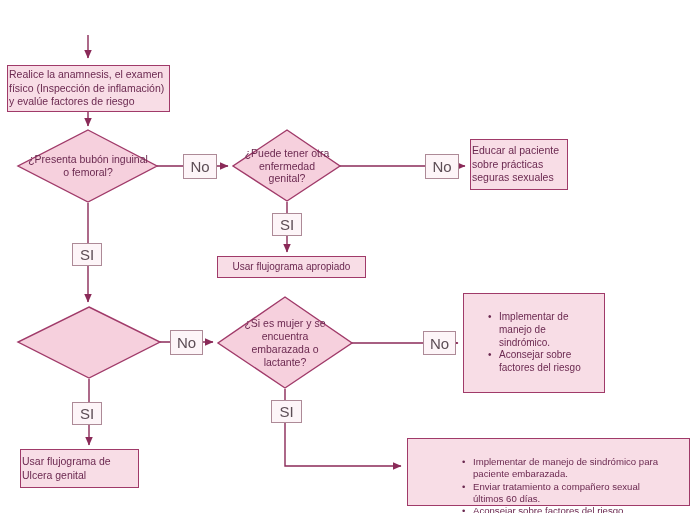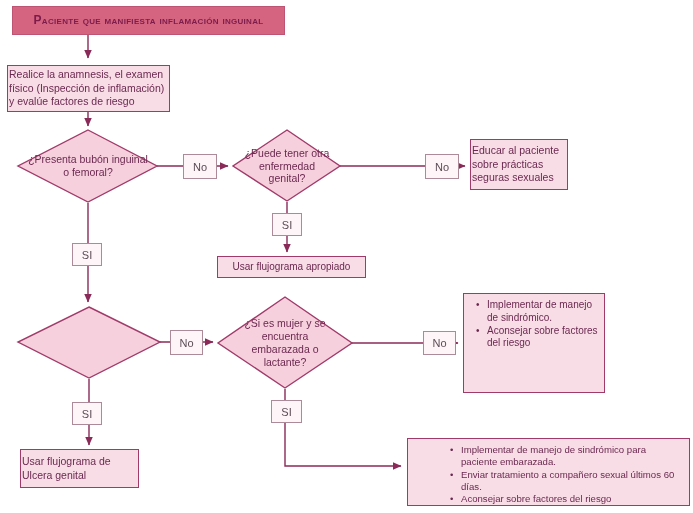--- a/index.html
+++ b/index.html
@@ -20,24 +20,24 @@
     background:#d56480;border:1px solid #bf5372;color:#7c1c4b;
     font-variant:small-caps;font-weight:bold;font-size:12px;letter-spacing:.3px;
     display:flex;align-items:center;justify-content:center;text-align:center;
   }
   .dlabel{
     position:absolute;display:flex;align-items:center;justify-content:center;
     text-align:center;font-size:10.5px;line-height:1.22;color:#6b2950;
   }
   .tag{
     position:absolute;box-sizing:border-box;background:#fdf5f8;border:1px solid #ad8a97;
-    color:#5c4d55;font-size:11px;display:flex;align-items:center;justify-content:center;
+    color:#5c4d55;font-size:15px;display:flex;align-items:center;justify-content:center;
   }
   .bullets{background:#f8dde6;border:1.4px solid #a03a69;padding:5px 6px;display:block;}
-  .bullets ul{margin:0;padding:0 0 0 6px;list-style:none;}
+  .bullets ul{margin:12px;padding:0 0 0 6px;list-style:none;}
   .bullets li{position:relative;padding-left:11px;}
   .bullets li::before{content:"\2022";position:absolute;left:0;top:0;}
   .fz10 {font-size:10px;}
   .fz95 {font-size:9.6px;padding-left:36px;}
   .nowrap{white-space:nowrap;justify-content:center;}
 </style>
 </head>
 <body>
 
 <div class="canvas">
@@ -58,21 +58,20 @@
     <path class="conn" d="M352,343 H458" marker-end="url(#arrow)"></path>
     <path class="conn" d="M285,389 V466 H401" marker-end="url(#arrow)"></path>
     <path class="conn" d="M89,379 V445" marker-end="url(#arrow)"></path>
 
     <polygon class="diamond" points="88,130 157,166 88,202 18,166"></polygon>
     <polygon class="diamond" points="287,130 340,166 287,201 233,166"></polygon>
     <polygon class="diamond" points="89,307 160,342 89,378 18,342"></polygon>
     <polygon class="diamond" points="285,297 352,343 285,388 218,343"></polygon>
   </svg>
 
-  <div class="node header-node" style="left:12px;top:6px;width:273px;height:29px;">Paciente que manifiesta inflamación inguinal</div>
 
   <div class="node process" style="left:7px;top:65px;width:163px;height:47px;">Realice la anamnesis, el examen físico (Inspección de inflamación) y evalúe factores de riesgo</div>
 
   <div class="dlabel" style="left:26px;top:137px;width:124px;height:58px;">¿Presenta bubón inguinal o femoral?</div>
 
   <div class="dlabel" style="left:240px;top:134px;width:94px;height:64px;">¿Puede tener otra enfermedad genital?</div>
 
   <div class="node process" style="left:470px;top:139px;width:98px;height:51px;">Educar al paciente sobre prácticas seguras sexuales</div>
 
   <div class="node process nowrap" style="left:217px;top:256px;width:149px;height:22px;font-size:10px;">Usar flujograma apropiado</div>

